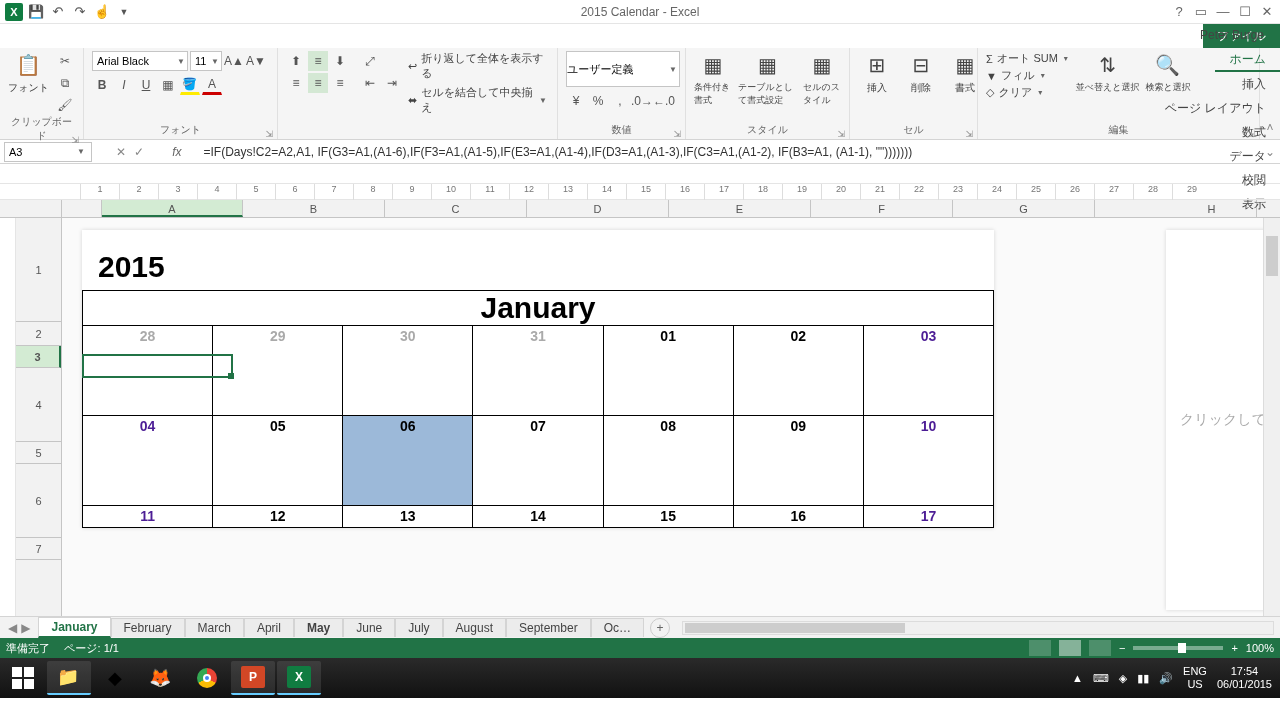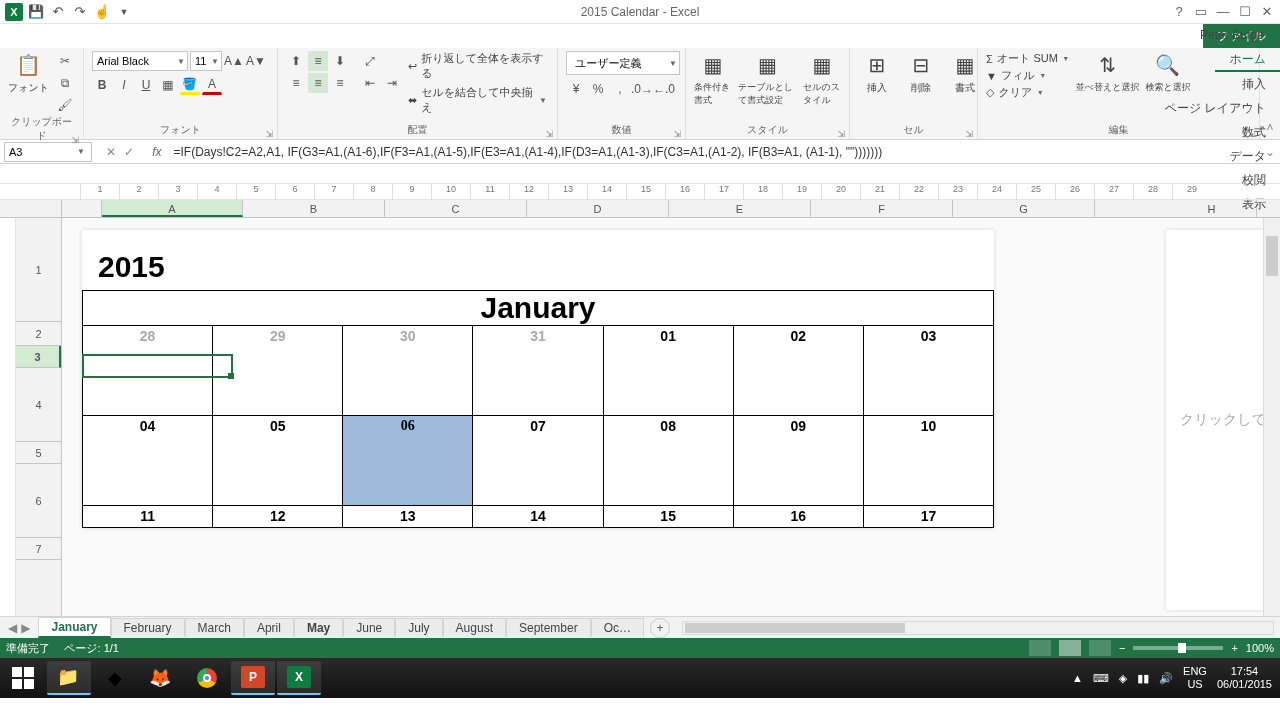--- a/index.html
+++ b/index.html
@@ -29,24 +29,24 @@
 .rgroup-body { display: flex; gap: 6px; align-items: flex-start; flex: 1; }
 .big-btn { display: flex; flex-direction: column; align-items: center; gap: 2px; font-size: 10px; color: #444; min-width: 38px; }
 .big-btn .ico { width: 28px; height: 28px; display: flex; align-items: center; justify-content: center; font-size: 20px; }
 .mini-grid { display: flex; flex-direction: column; gap: 2px; }
 .mini-row { display: flex; gap: 2px; align-items: center; }
 .mini-btn { width: 20px; height: 20px; display: flex; align-items: center; justify-content: center; font-size: 12px; color: #555; border: 1px solid transparent; }
 .font-name { width: 96px; height: 20px; border: 1px solid #c5c5c5; background: #fff; font-size: 11px; padding-left: 4px; display: flex; align-items: center; justify-content: space-between; }
 .font-size { width: 32px; height: 20px; border: 1px solid #c5c5c5; background: #fff; font-size: 11px; padding-left: 4px; display: flex; align-items: center; justify-content: space-between; }
 .dd { color: #666; font-size: 8px; padding: 0 2px; }
 .txt-item { display: flex; align-items: center; gap: 4px; font-size: 11px; color: #444; }
-.number-fmt { width: 114px; height: 24px; border: 1px solid #c5c5c5; background: #fff; font-size: 11px; padding-left: 8px; display: flex; align-items: center; justify-content: space-between; }
-
-
-.formula-row { height: 24px; display: flex; align-items: center; border-bottom: 1px solid #d4d4d4; }
+.number-fmt { width: 114px; height: 36px; border: 1px solid #c5c5c5; background: #fff; font-size: 11px; padding-left: 0; display: flex; align-items: center; justify-content: space-between; }
+
+
+.formula-row { height: 24px; display: flex; align-items: center; border-bottom: 1px solid #d4d4d4; gap: 10px; }
 .name-box { width: 88px; height: 20px; border: 1px solid #c5c5c5; margin: 0 4px; display: flex; align-items: center; justify-content: space-between; padding: 0 4px; font-size: 11px; }
 .fx-btns { display: flex; gap: 8px; padding: 0 10px; color: #888; }
 .fx-label { font-style: italic; color: #666; padding: 0 8px; }
 .formula-input { flex: 1; font-size: 12px; color: #333; padding-left: 4px; }
 .formula-expand { width: 20px; text-align: center; color: #888; }
 .ruler-spacer { height: 20px; border-bottom: 1px solid #e5e5e5; }
 .ruler-row { height: 16px; position: relative; border-bottom: 1px solid #e5e5e5; }
 .ruler-h { position: absolute; left: 80px; right: 18px; top: 0; height: 16px; font-size: 9px; color: #777; display: flex; }
 .ruler-h span { flex: 0 0 39px; text-align: center; border-left: 1px solid #ddd; }
 
@@ -67,22 +67,22 @@
 .sheet-area { position: relative; flex: 1; overflow: hidden; background: #fafafa; }
 .page { position: absolute; left: 20px; top: 12px; width: 912px; background: #fff; box-shadow: 0 0 4px rgba(0,0,0,0.15); padding: 20px 0 0 0; }
 .page2 { position: absolute; left: 1104px; top: 12px; width: 200px; height: 380px; background: #fff; box-shadow: 0 0 4px rgba(0,0,0,0.15); display: flex; align-items: center; justify-content: flex-start; color: #aaa; font-size: 14px; padding-left: 14px; }
 .year { font-family: "Arial Black", sans-serif; font-size: 30px; font-weight: 900; padding-left: 16px; }
 .month { font-family: "Arial Black", sans-serif; font-size: 30px; font-weight: 900; text-align: center; border: 1px solid #000; border-bottom: none; margin-top: 6px; }
 .cal { width: 100%; border-collapse: collapse; table-layout: fixed; }
 .cal th { border: 1px solid #000; font-family: "Arial Black", sans-serif; font-size: 14px; padding: 2px 0; }
 .cal th.wkend { color: #c00; }
 .cal td { border: 1px solid #000; height: 90px; vertical-align: top; text-align: center; font-family: "Arial Black", sans-serif; font-size: 14px; font-weight: 900; padding-top: 2px; }
 .cal td.prev { color: #aaa; }
-.cal td.wkend { color: #000000; }
-.cal td.today { background: #9cb9d9; font-family: Liberation Serif, serif; }
+.cal td.wkend { color: #4c1d95; }
+.cal td.today { background: #9cb9d9; }
 .cal td.small { height: 22px; }
 .sel-cell { position: absolute; border: 2px solid #217346; pointer-events: none; }
 .sel-cell::after { content: ""; position: absolute; right: -3px; bottom: -3px; width: 6px; height: 6px; background: #217346; }
 .vscroll { position: absolute; right: 0; top: 0; bottom: 0; width: 17px; background: #f0f0f0; border-left: 1px solid #dcdcdc; }
 .vscroll-thumb { position: absolute; left: 2px; right: 2px; top: 18px; height: 40px; background: #cdcdcd; }
 
 
 .sheet-tab-row { height: 22px; display: flex; align-items: center; background: #f2f2f2; border-top: 1px solid #d4d4d4; }
 .tab-nav { display: flex; gap: 4px; padding: 0 8px; color: #888; }
 .stab { padding: 2px 12px; font-size: 12px; color: #444; background: #ececec; border: 1px solid #d4d4d4; border-bottom: none; }
@@ -211,21 +211,20 @@
           <div style="width:6px"></div>
           <div class="mini-btn">⇤</div>
           <div class="mini-btn">⇥</div>
         </div>
       </div>
       <div class="mini-grid" style="gap:4px">
         <div class="txt-item">↩ <span>折り返して全体を表示する</span></div>
         <div class="txt-item">⬌ <span>セルを結合して中央揃え</span> <span class="dd">▼</span></div>
       </div>
     </div>
-    <div class="rgroup-label">配置</div>
   </div>
 
   <div class="rgroup" style="width:128px">
     <div class="rgroup-body" style="flex-direction:column;gap:4px">
       <div class="number-fmt">
           <span>ユーザー定義</span>
           <span class="dd">▼</span>
         </div>
       <div class="mini-row">
         <div class="mini-btn">¥</div>

